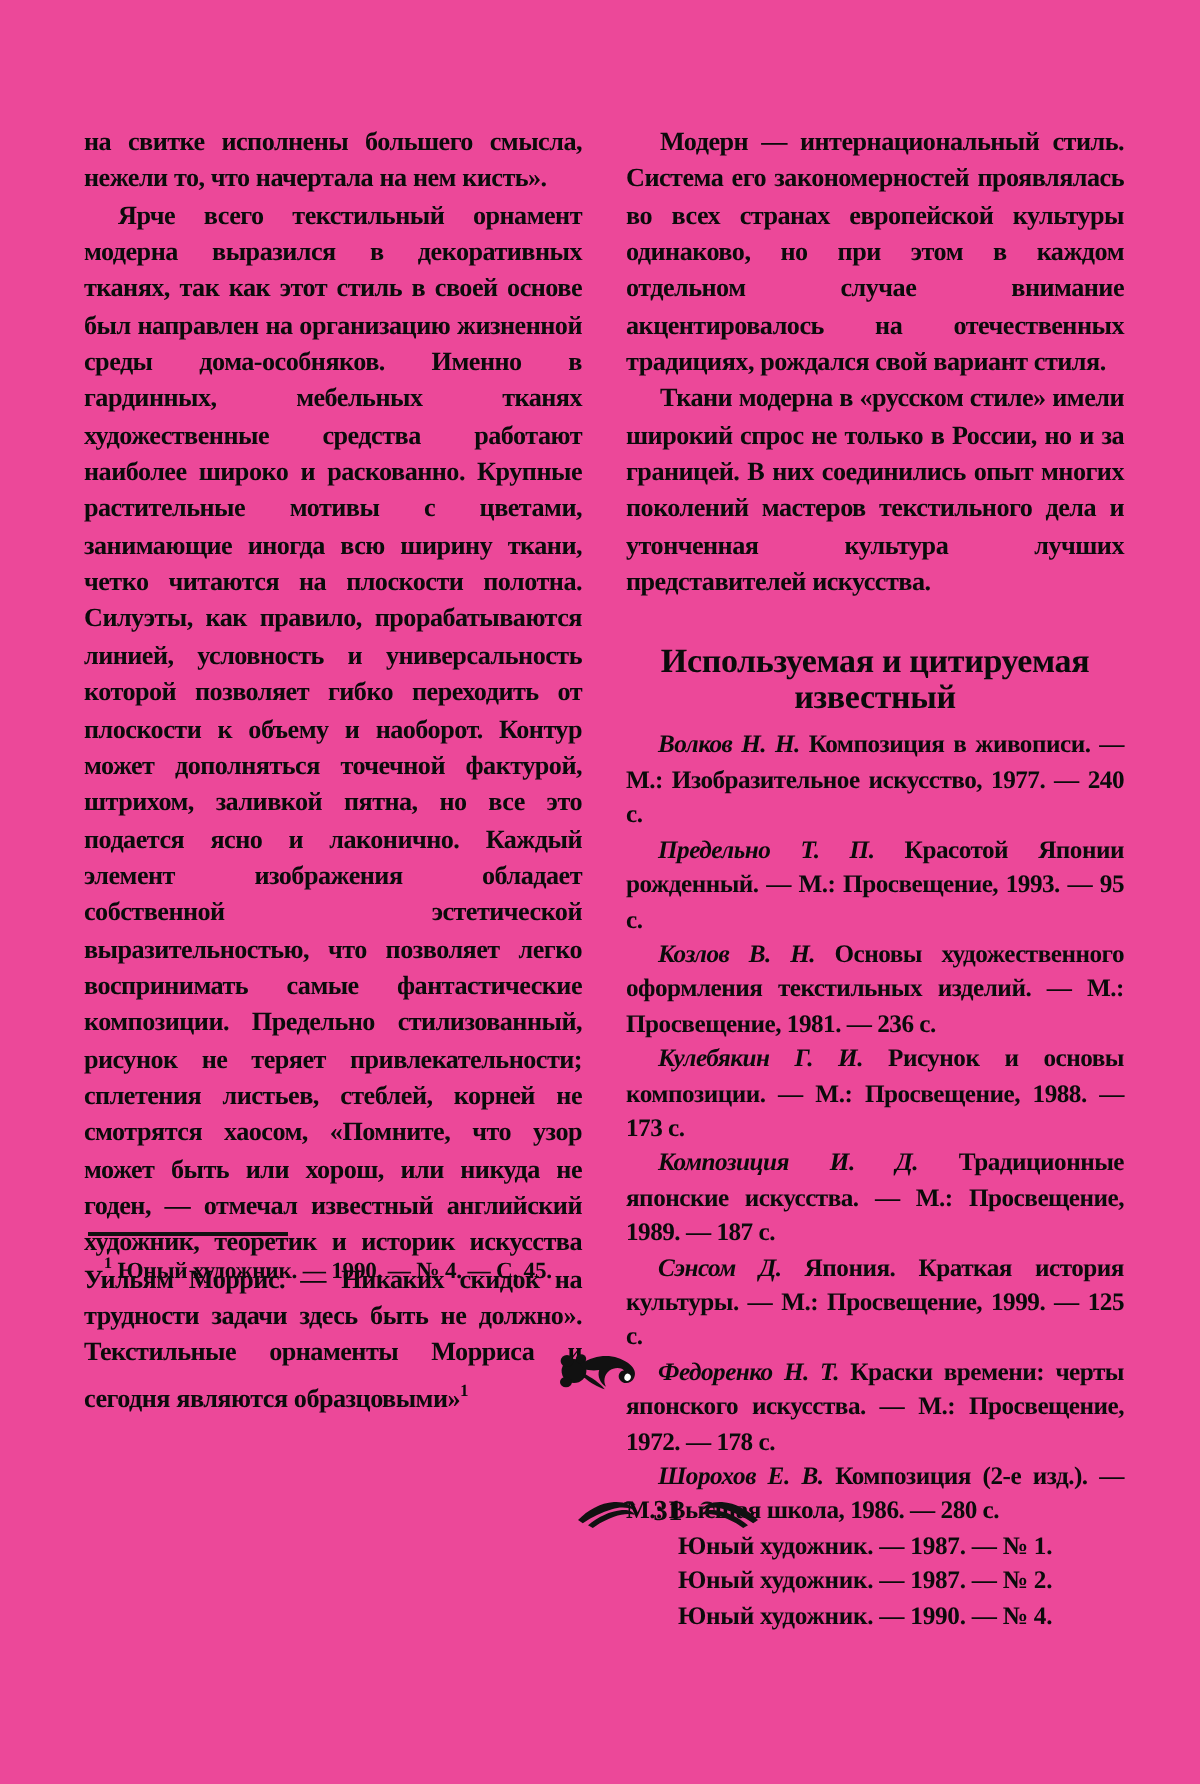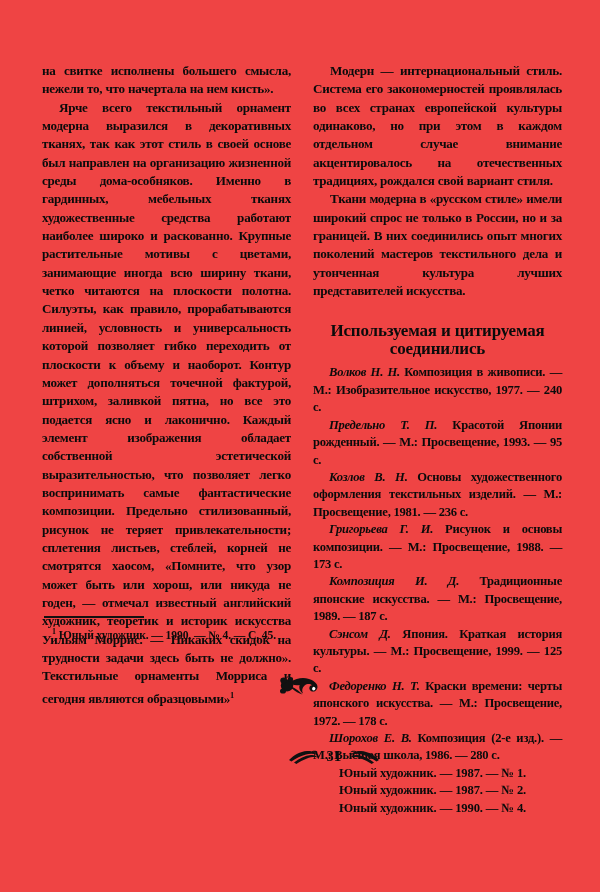--- a/index.html
+++ b/index.html
@@ -13,21 +13,21 @@
     position: relative;
     font-family: "Liberation Serif", "DejaVu Serif", serif;
     color: #0b0b0b;
     overflow: hidden;
   }
   .page {
     position: absolute;
     left: 0; top: 0;
     width: 600px;
     height: 892px;
-    background: #ef4444;
+    background: #ec4899;
   }
   .columns {
     position: absolute;
     left: 42px;
     top: 62px;
     width: 516px;
     height: 585px;
   }
   .col {
     position: absolute;
@@ -165,28 +165,28 @@
       </div>
     </div>
 
     <div class="col col-right">
       <p class="body-par"><span class="lead-bold">Модерн</span><span> —  интернациональный стиль. Система его закономерностей проявлялась во всех странах европейской культуры одинаково, но при этом в каждом отдельном случае внимание акцентировалось на отечественных традициях, рождался свой вариант стиля.</span></p>
 
       <p class="body-par">Ткани модерна в «русском стиле» имели широкий спрос не только в России, но и за границей. В них соединились опыт многих поколений мастеров текстильного дела и утонченная культура лучших представителей искусства.</p>
 
       <h2 class="biblio-heading">
         <span>Используемая и цитируемая</span>
-        <span>соединились</span>
+        <span>известный</span>
       </h2>
 
       <div id="biblio-list">
           <p class="biblio-entry"><span class="au">Волков Н. Н.</span><span> Композиция в живописи. — М.: Изобразительное искусство, 1977. — 240 с.</span></p>
           <p class="biblio-entry"><span class="au">Предельно Т. П.</span><span> Красотой Японии рожденный. — М.: Просвещение, 1993. — 95 с.</span></p>
           <p class="biblio-entry"><span class="au">Козлов В. Н.</span><span> Основы художественного оформления текстильных изделий. — М.: Просвещение, 1981. — 236 с.</span></p>
-          <p class="biblio-entry"><span class="au">Григорьева Г. И.</span><span> Рисунок и основы композиции. — М.: Просвещение, 1988. — 173 с.</span></p>
+          <p class="biblio-entry"><span class="au">Кулебякин Г. И.</span><span> Рисунок и основы композиции. — М.: Просвещение, 1988. — 173 с.</span></p>
           <p class="biblio-entry"><span class="au">Композиция И. Д.</span><span> Традиционные японские искусства. — М.: Просвещение, 1989. — 187 с.</span></p>
           <p class="biblio-entry"><span class="au">Сэнсом Д.</span><span> Япония. Краткая история культуры. — М.: Просвещение, 1999. — 125 с.</span></p>
           <p class="biblio-entry"><span class="au">Федоренко Н. Т.</span><span> Краски времени: черты японского искусства. — М.: Просвещение, 1972. — 178 с.</span></p>
           <p class="biblio-entry"><span class="au">Шорохов Е. В.</span><span> Композиция (2-е изд.). — М.: Высшая школа, 1986. — 280 с.</span></p>
         </div>
       <div id="journal-list">
           <p class="journal-entry">Юный художник. — 1987. — № 1.</p>
           <p class="journal-entry">Юный художник. — 1987. — № 2.</p>
           <p class="journal-entry">Юный художник. — 1990. — № 4.</p>
         </div>

